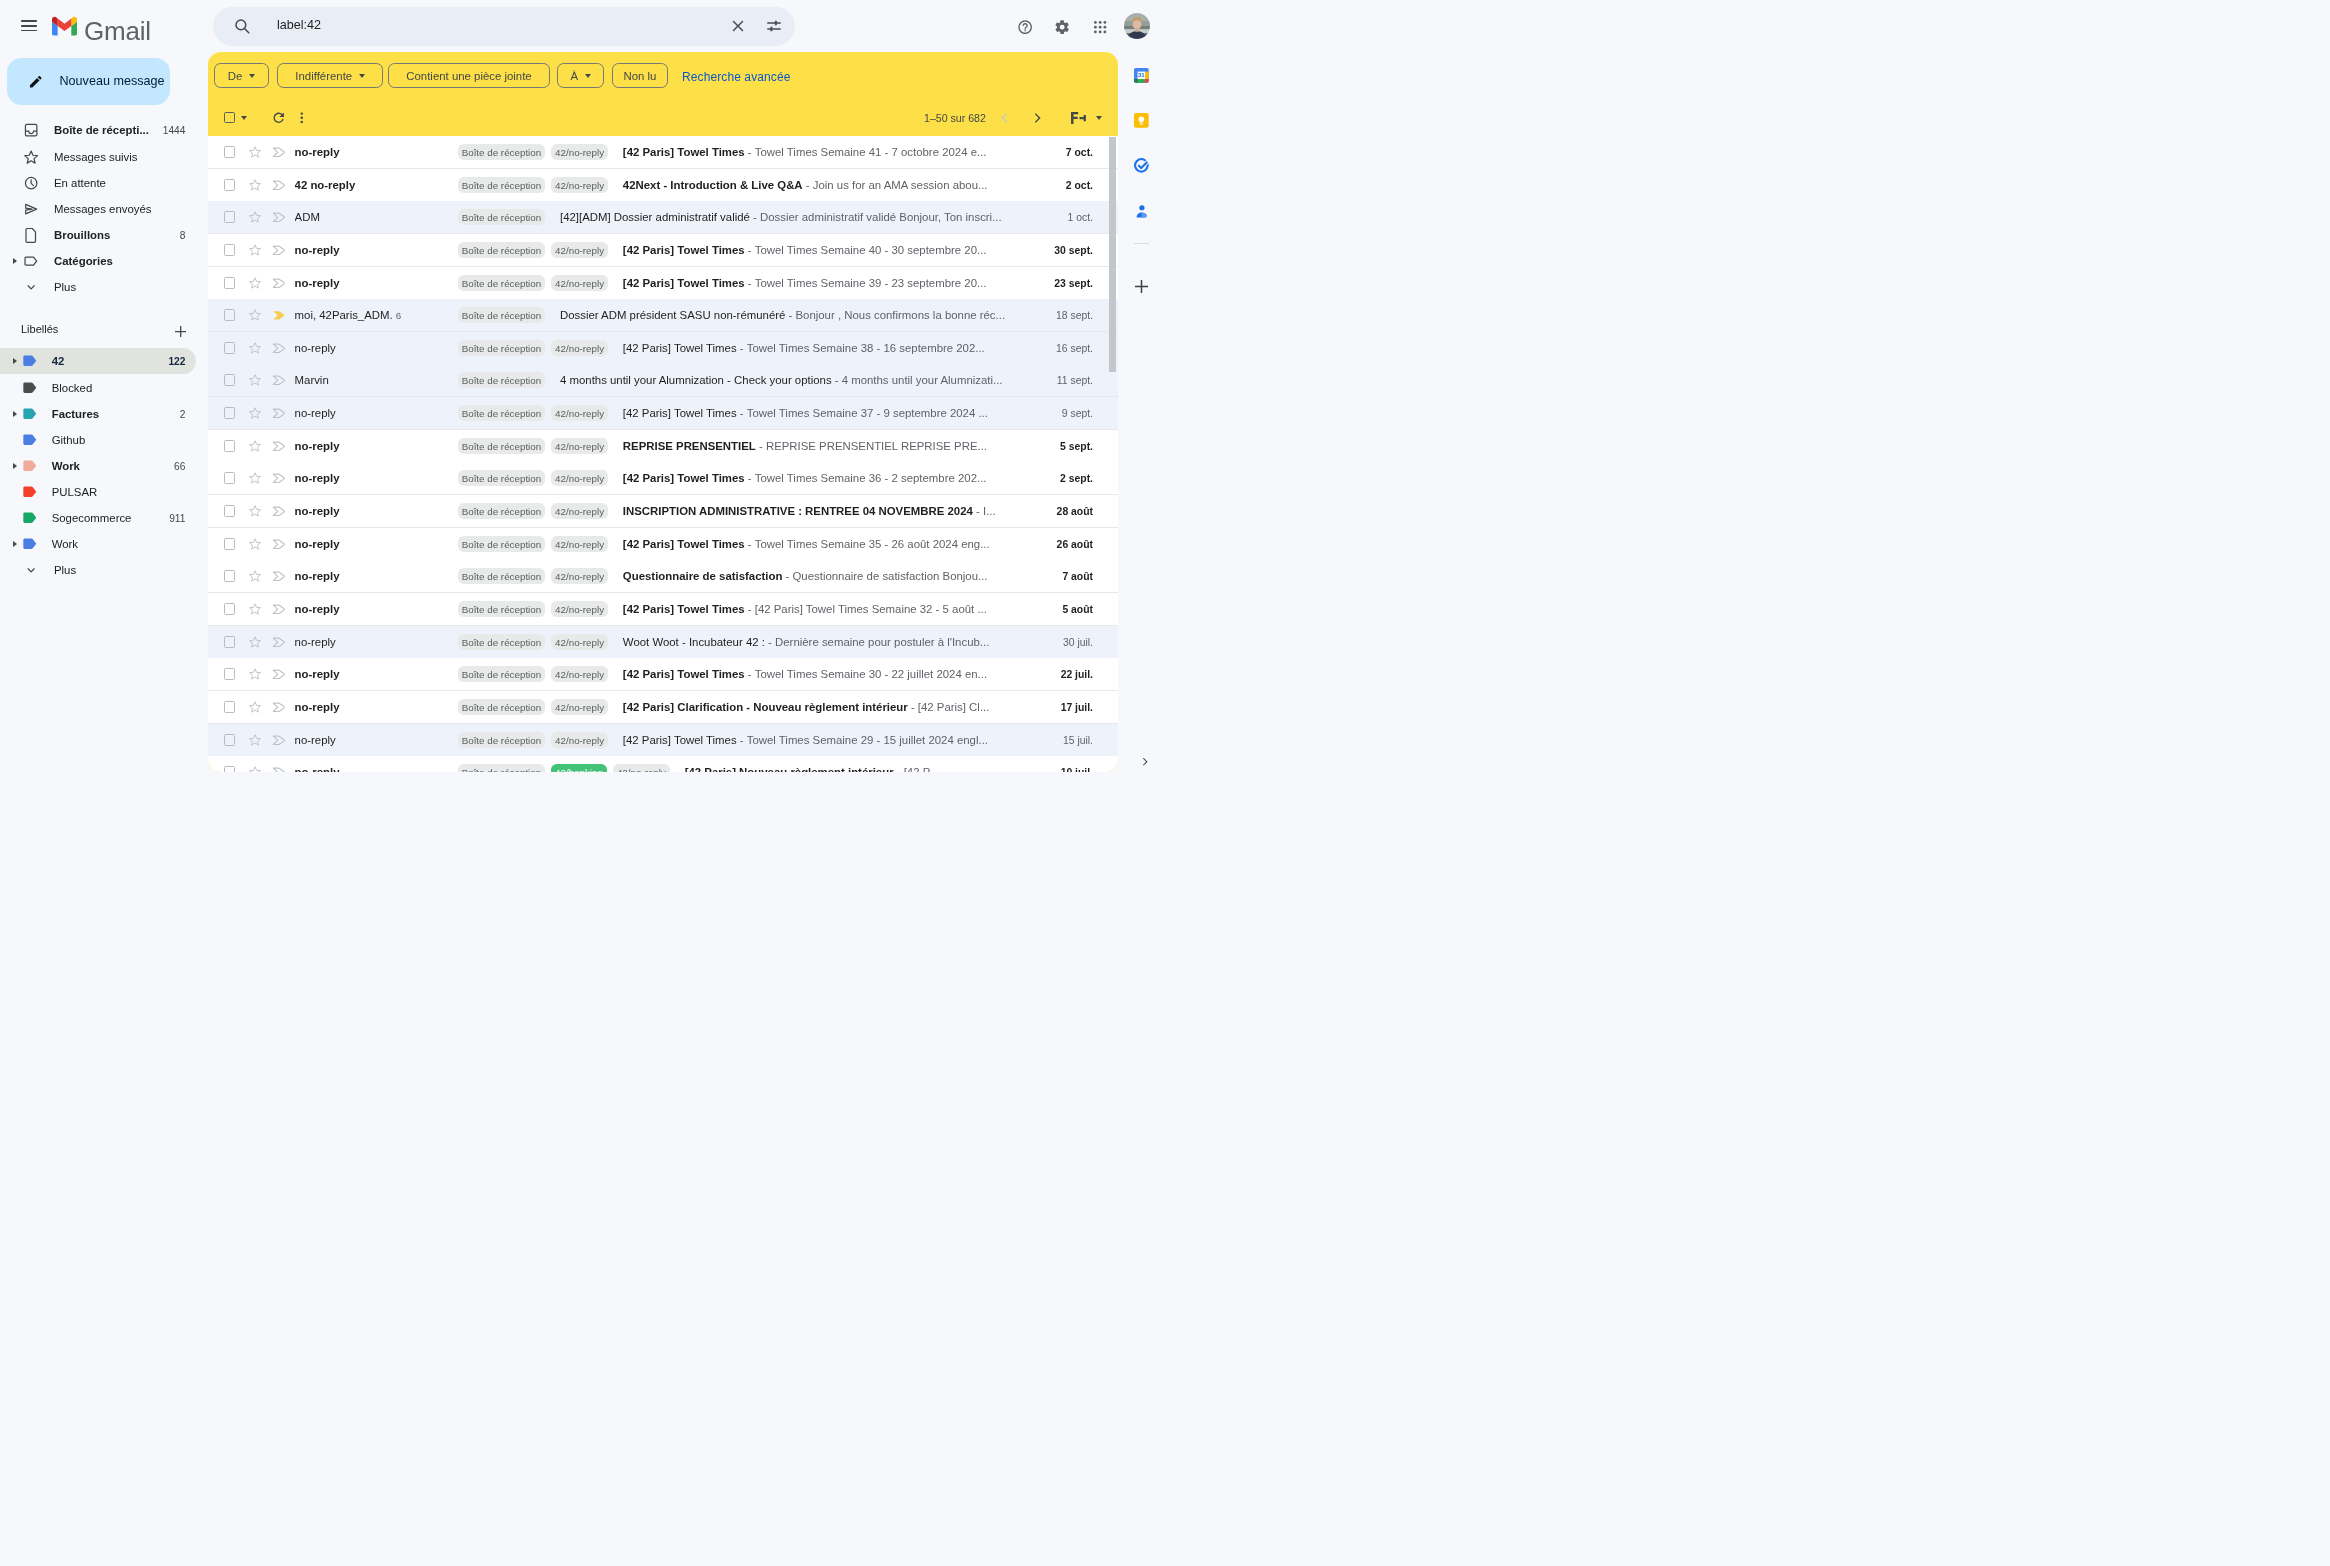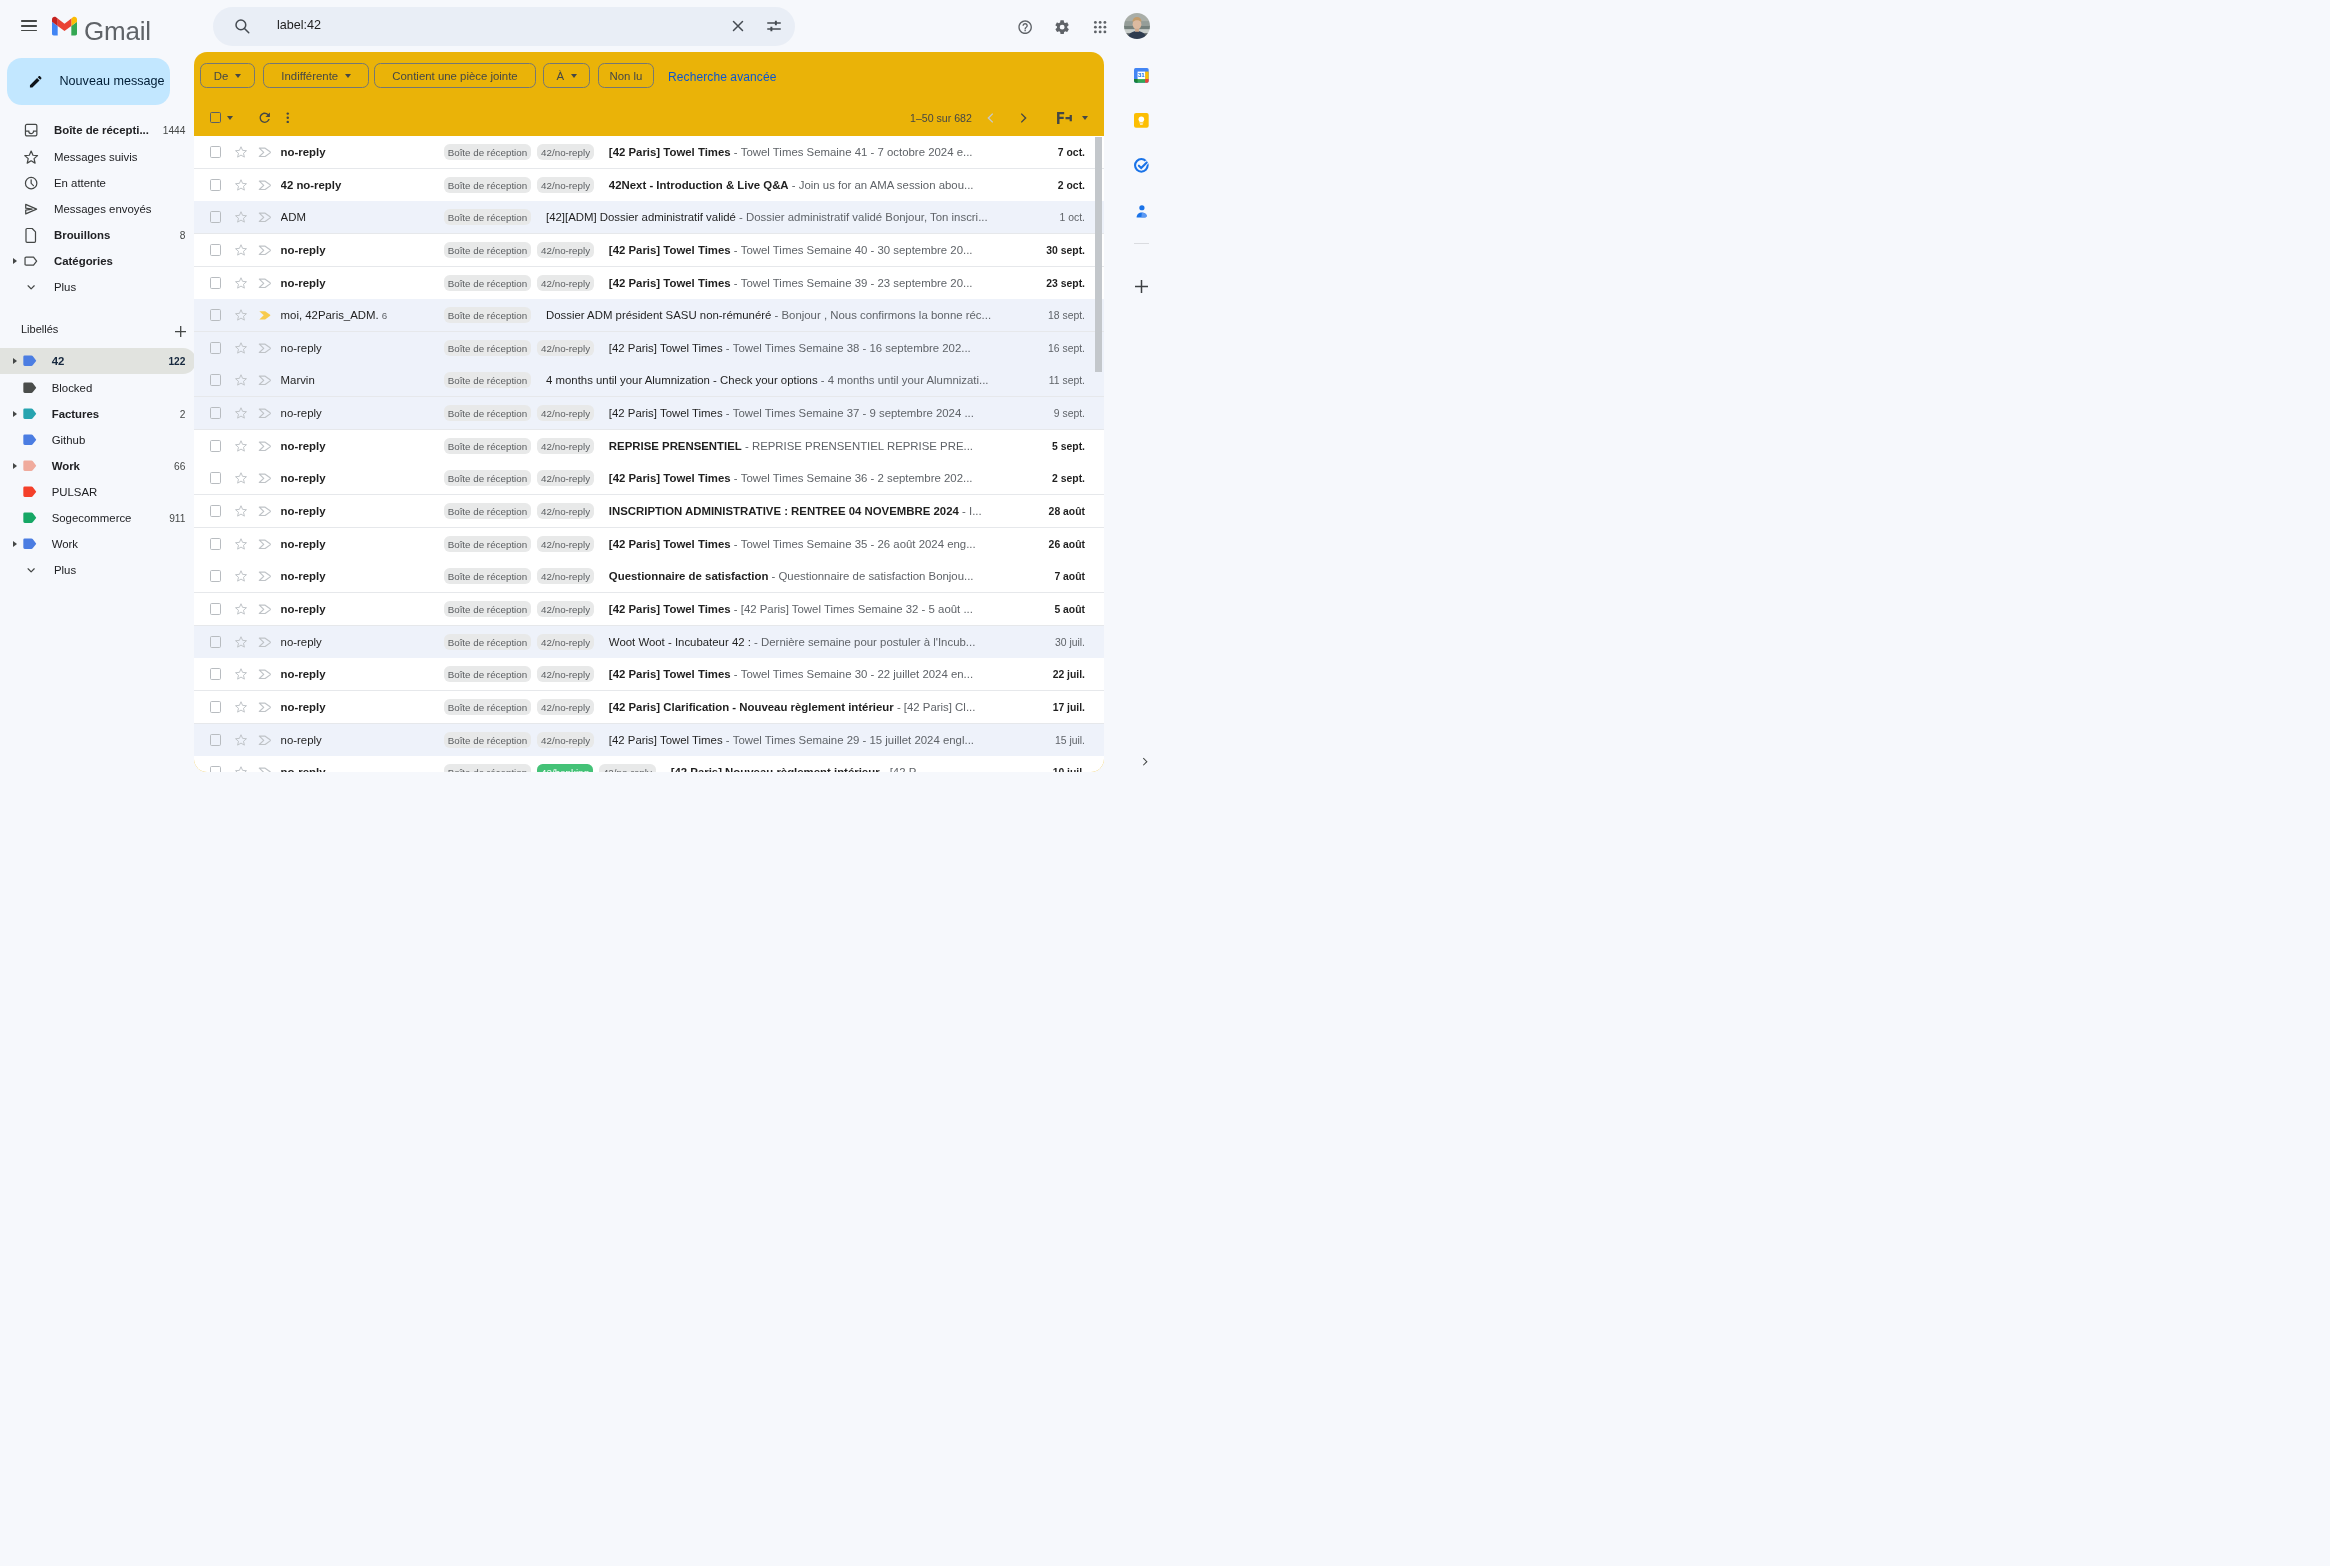--- a/index.html
+++ b/index.html
@@ -5,21 +5,21 @@
 html,body{width:1165px;height:783px;overflow:hidden;background:#f6f8fc;
   font-family:"Liberation Sans",sans-serif;-webkit-font-smoothing:antialiased}
 .abs{position:absolute}
 #burger{position:absolute;left:21px;top:20.4px;width:15.5px;height:11.4px}
 #burger i{position:absolute;left:0;width:15.5px;height:1.8px;background:#444746;border-radius:0.8px}
 #logo{position:absolute;left:52px;top:16.3px;width:25px;height:20.4px}
 #gmailtxt{position:absolute;left:84px;top:15.5px;font-size:26px;color:#5f6368;letter-spacing:-0.2px}
 #search{position:absolute;left:213px;top:6.5px;width:582px;height:39px;background:#e9eef6;border-radius:19.6px}
 #search .q{position:absolute;left:64px;top:11.4px;font-size:12.6px;color:#1f1f1f}
 
-#card{position:absolute;left:194px;top:52px;width:910px;height:720px;background:#eab308;border-radius:13px;overflow:hidden}
+#card{position:absolute;left:208px;top:52px;width:910px;height:720px;background:#fde047;border-radius:13px;overflow:hidden}
 .fchip{position:absolute;top:11.4px;height:25px;border:0.8px solid #747775;border-radius:6.5px;
   font-size:11.4px;color:#444746;display:flex;align-items:center;justify-content:center}
 .fchip .tri{width:0;height:0;border-left:3.7px solid transparent;border-right:3.7px solid transparent;border-top:4.1px solid #444746;margin-left:6.5px}
 #advlink{position:absolute;top:18px;left:474px;font-size:12px;color:#0b57d0;font-weight:400;letter-spacing:0.1px}
 #tcb{position:absolute;left:15.5px;top:60px;width:11.4px;height:11.4px;border:1.6px solid #5a5f63;border-radius:1.6px}
 #tcbtri{position:absolute;left:33px;top:64px;width:0;height:0;border-left:3.7px solid transparent;border-right:3.7px solid transparent;border-top:4.1px solid #444746}
 #pagetxt{position:absolute;left:716px;top:60px;font-size:10.6px;color:#444746}
 .row{position:absolute;left:0;width:910px;height:33px;display:flex;align-items:center;background:#fff;border-bottom:0.8px solid #e6e8eb;overflow:hidden}
 .row.read{background:#eef2fa}
 .cb{width:11.4px;height:11.4px;border:1.6px solid #b8bcc0;border-radius:1.6px;margin-left:15.5px;flex:none}
@@ -28,21 +28,21 @@
 .sender{width:163px;margin-left:8.2px;font-size:11.4px;color:#1f1f1f;flex:none;white-space:nowrap;overflow:hidden}
 .sender .cnt{font-size:9.8px;color:#5f6368}
 .b{font-weight:700}
 .mid{flex:1;display:flex;align-items:center;white-space:nowrap;overflow:hidden}
 .chips{display:flex;flex:none}
 .chip{height:15.5px;background:#e8e9e9;border-radius:5.7px;font-size:9.8px;color:#5b5e61;
   display:flex;align-items:center;padding:0 4.1px;margin-right:5.7px}
 .chip.green{background:#44c277;color:#fff}
 .subj{font-size:11.4px;color:#1f1f1f;margin-left:9px}
 .snip{font-size:11.4px;color:#5f6368}
-.date{flex:none;width:62px;text-align:right;font-size:10.4px;color:#5f6368;margin-right:19px}
+.date{flex:none;width:62px;text-align:right;font-size:10.4px;color:#5f6368;margin-right:25px}
 .date.b{color:#1f1f1f}
 
 #compose{position:absolute;left:6.5px;top:58px;width:163px;height:47px;background:#c2e7ff;border-radius:14.7px}
 #compose span{position:absolute;left:53px;top:16.3px;font-size:12.6px;font-weight:500;color:#001d35}
 .nav,.lab{position:absolute;left:0;width:196px;height:26px;display:flex;align-items:center}
 .nico{width:16.3px;height:16.3px;margin-left:23px;flex:none}
 .nico svg{width:16.3px;height:16.3px}
 .ntxt,.ltxt{margin-left:14.7px;font-size:11.4px;color:#202124;white-space:nowrap}
 .ncnt,.lcnt{margin-left:auto;margin-right:10.6px;font-size:10.2px;color:#444746}
 .lcnt.b{font-weight:700;color:#16283e}

